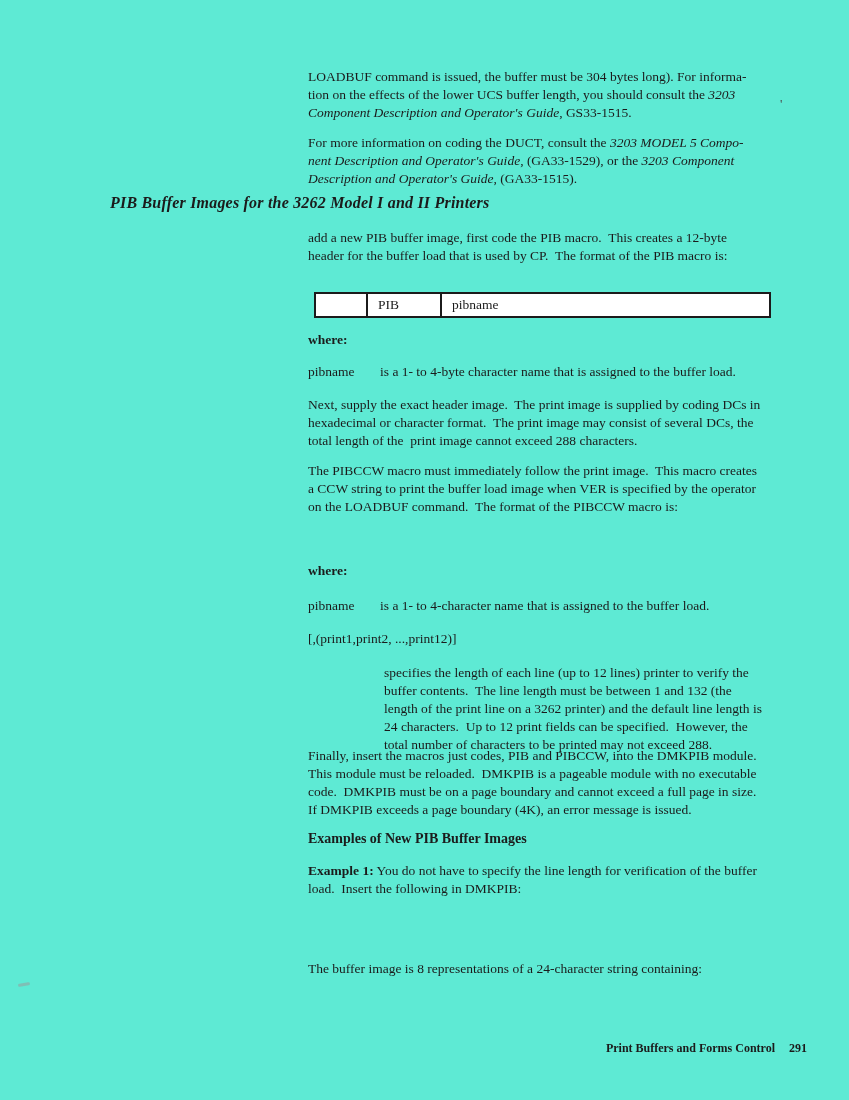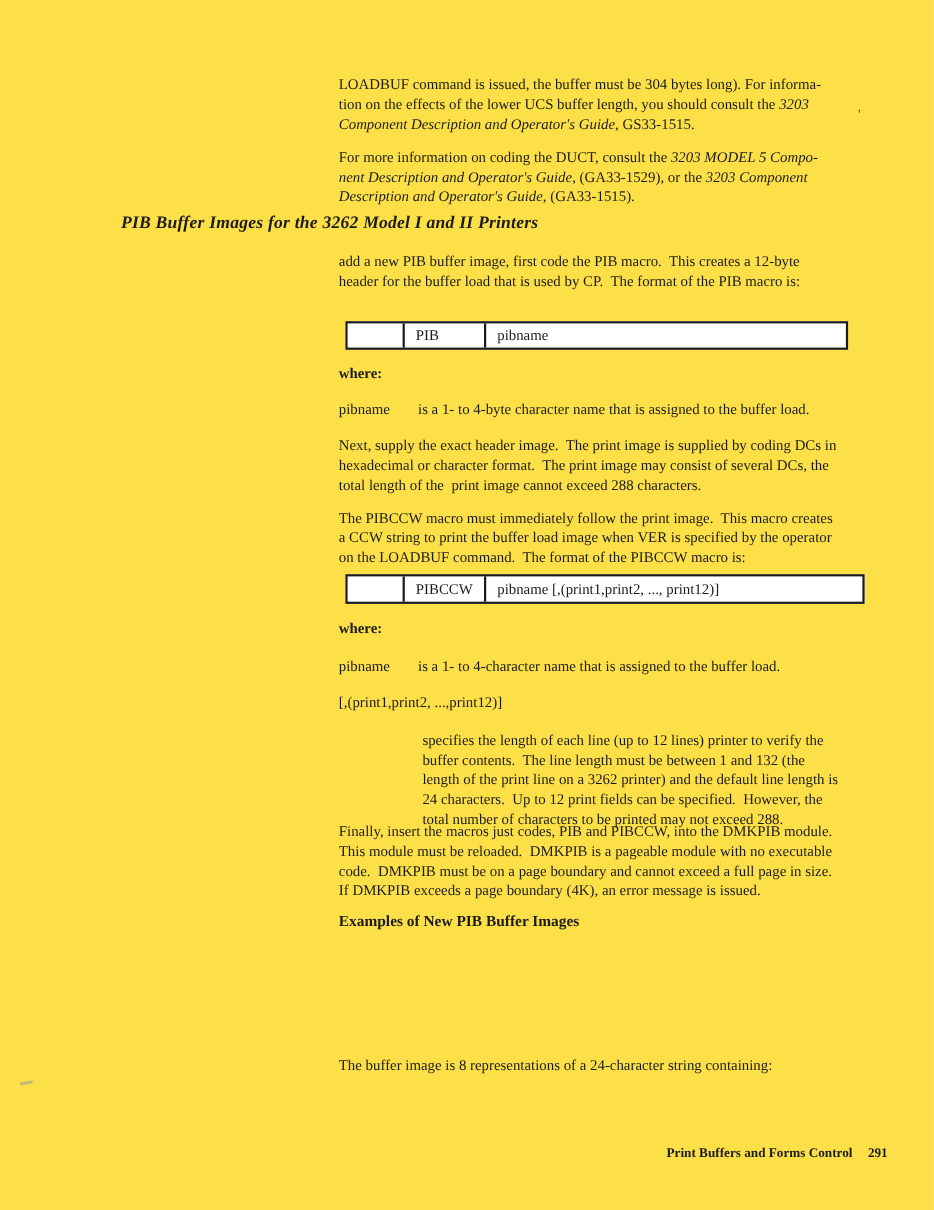--- a/index.html
+++ b/index.html
@@ -4,21 +4,21 @@
 <style>
   html, body {
     margin: 0;
     padding: 0;
     background: #ffffff;
   }
   .page {
     position: relative;
     width: 849px;
     height: 1100px;
-    background: #fde047;
+    background: #5eead4;
     font-family: "Liberation Serif", serif;
     color: #1b1b1b;
     overflow: hidden;
   }
   .block {
     position: absolute;
     left: 308px;
     width: 500px;
     font-size: 13.5px;
     line-height: 18px;
@@ -154,25 +154,20 @@
       <div class="line"><span>Next, supply the exact header image.  The print image is supplied by coding DCs in</span></div>
       <div class="line"><span>hexadecimal or character format.  The print image may consist of several DCs, the</span></div>
       <div class="line"><span>total length of the  print image cannot exceed 288 characters.</span></div>
     </div>
   <div class="block" style="top:462px">
       <div class="line"><span>The PIBCCW macro must immediately follow the print image.  This macro creates</span></div>
       <div class="line"><span>a CCW string to print the buffer load image when VER is specified by the operator</span></div>
       <div class="line"><span>on the LOADBUF command.  The format of the PIBCCW macro is:</span></div>
     </div>
 
-  <div class="macro-table t2" style="top:522px">
-    <div class="cell c1"></div>
-    <div class="cell c2">PIBCCW</div>
-    <div class="cell c3">pibname [,(print1,print2, ..., print12)]</div>
-  </div>
 
   <div class="block where" style="top:562px">where:</div>
 
   <div class="block def-row" style="top:597px">
     <span class="def-term">pibname</span>
     <span class="def-desc">is a 1- to 4-character name that is assigned to the buffer load.</span>
   </div>
 
   <div class="block" style="top:630px">
     <div class="hang-term">[,(print1,print2, ...,print12)]</div>
@@ -187,20 +182,24 @@
 
   <div class="block" style="top:747px">
       <div class="line"><span>Finally, insert the macros just codes, PIB and PIBCCW, into the DMKPIB module.</span></div>
       <div class="line"><span>This module must be reloaded.  DMKPIB is a pageable module with no executable</span></div>
       <div class="line"><span>code.  DMKPIB must be on a page boundary and cannot exceed a full page in size.</span></div>
       <div class="line"><span>If DMKPIB exceeds a page boundary (4K), an error message is issued.</span></div>
     </div>
 
   <div class="block subheading" style="top:830px">Examples of New PIB Buffer Images</div>
 
+  <div class="block" style="top:862px">
+      <div class="line"><span class="b">Example 1:</span><span> You do not have to specify the line length for verification of the buffer</span></div>
+      <div class="line"><span>load.  Insert the following in DMKPIB:</span></div>
+    </div>
 
 
   <div class="block" style="top:960px">
       <div class="line"><span>The buffer image is 8 representations of a 24-character string containing:</span></div>
     </div>
 
   <div class="footer">
     <span>Print Buffers and Forms Control</span><span class="pageno">291</span>
   </div>
 

